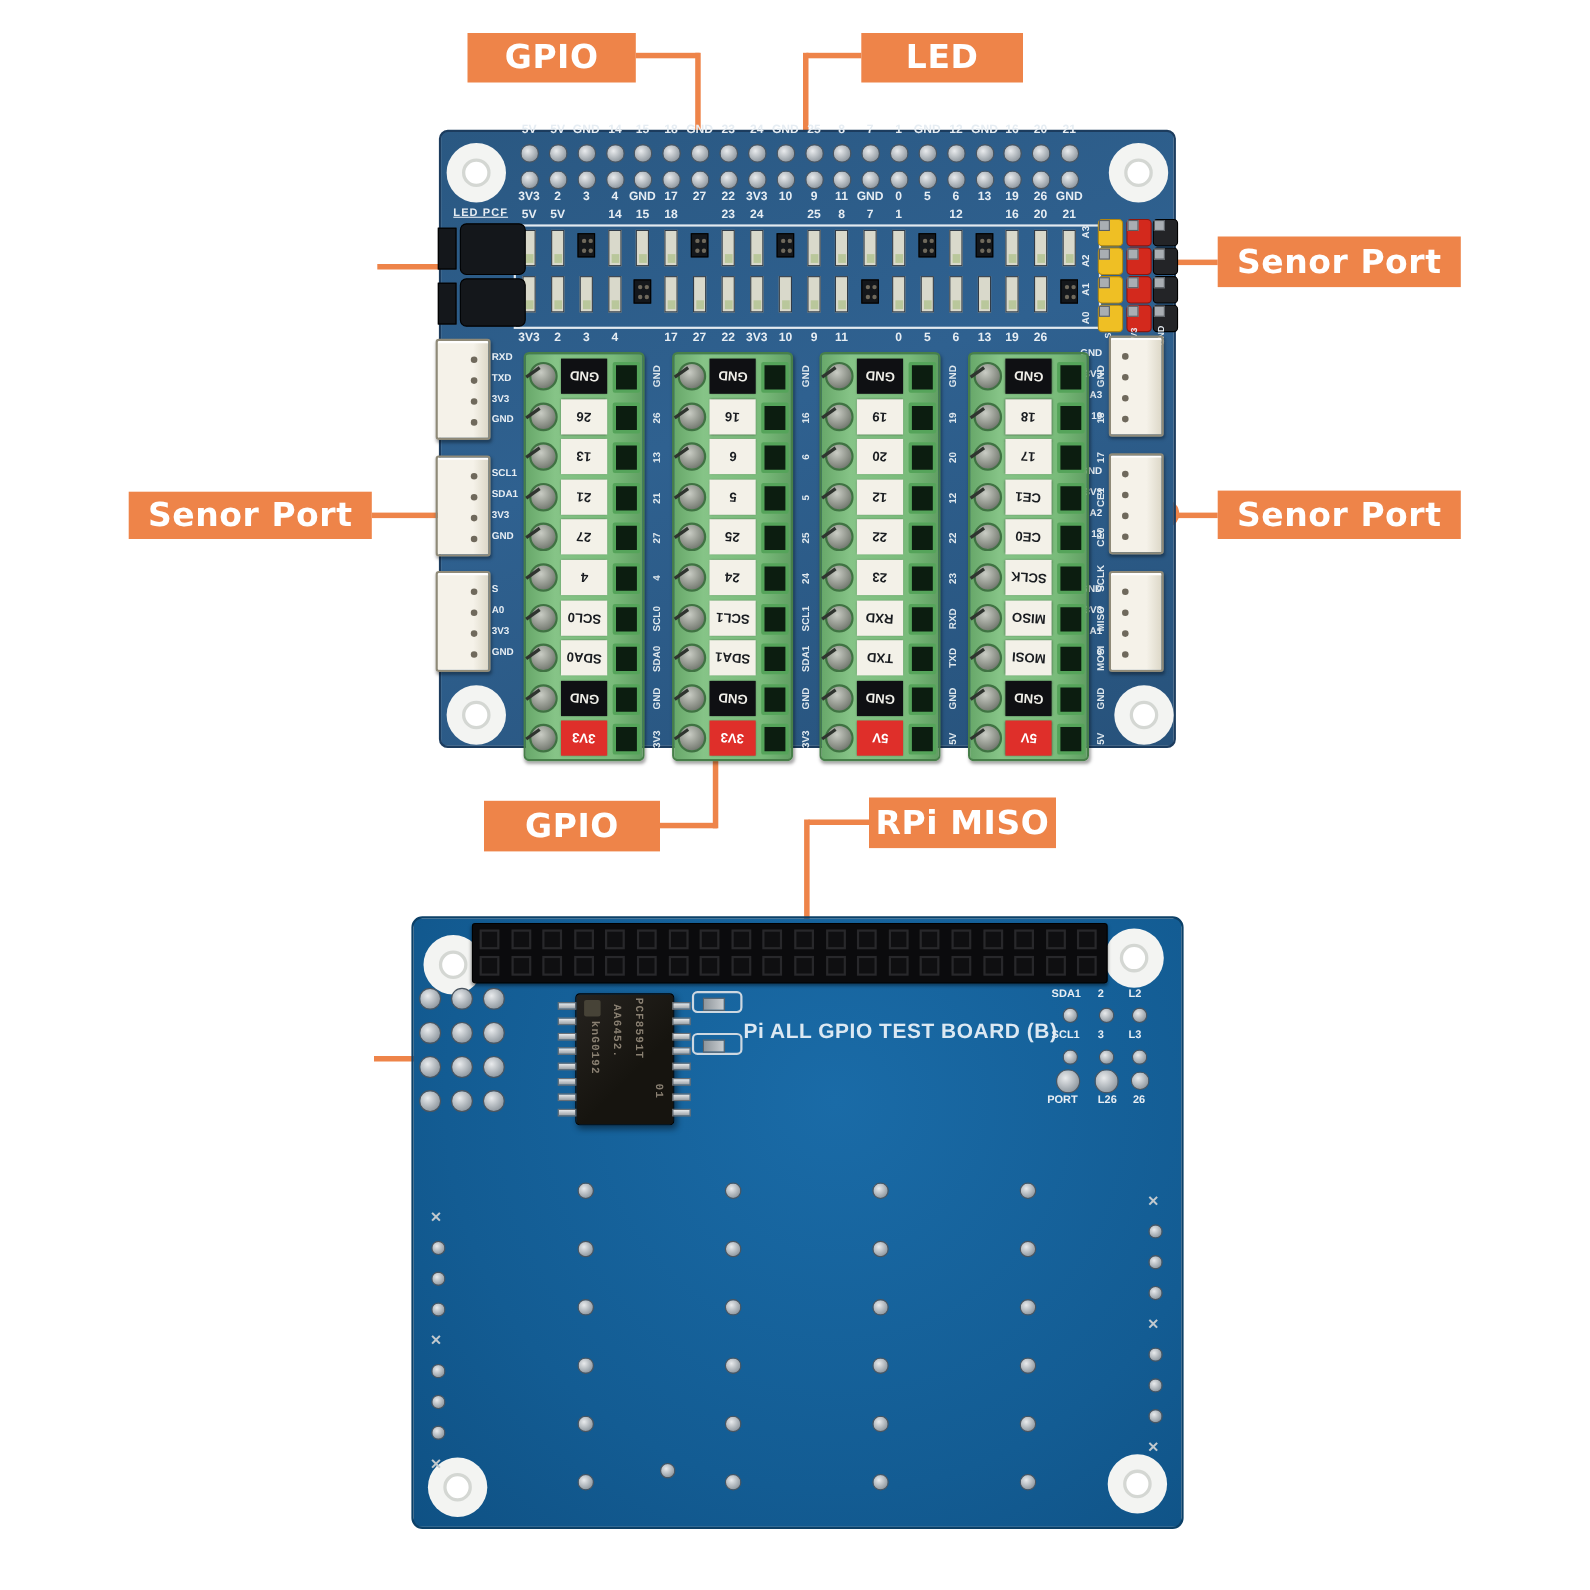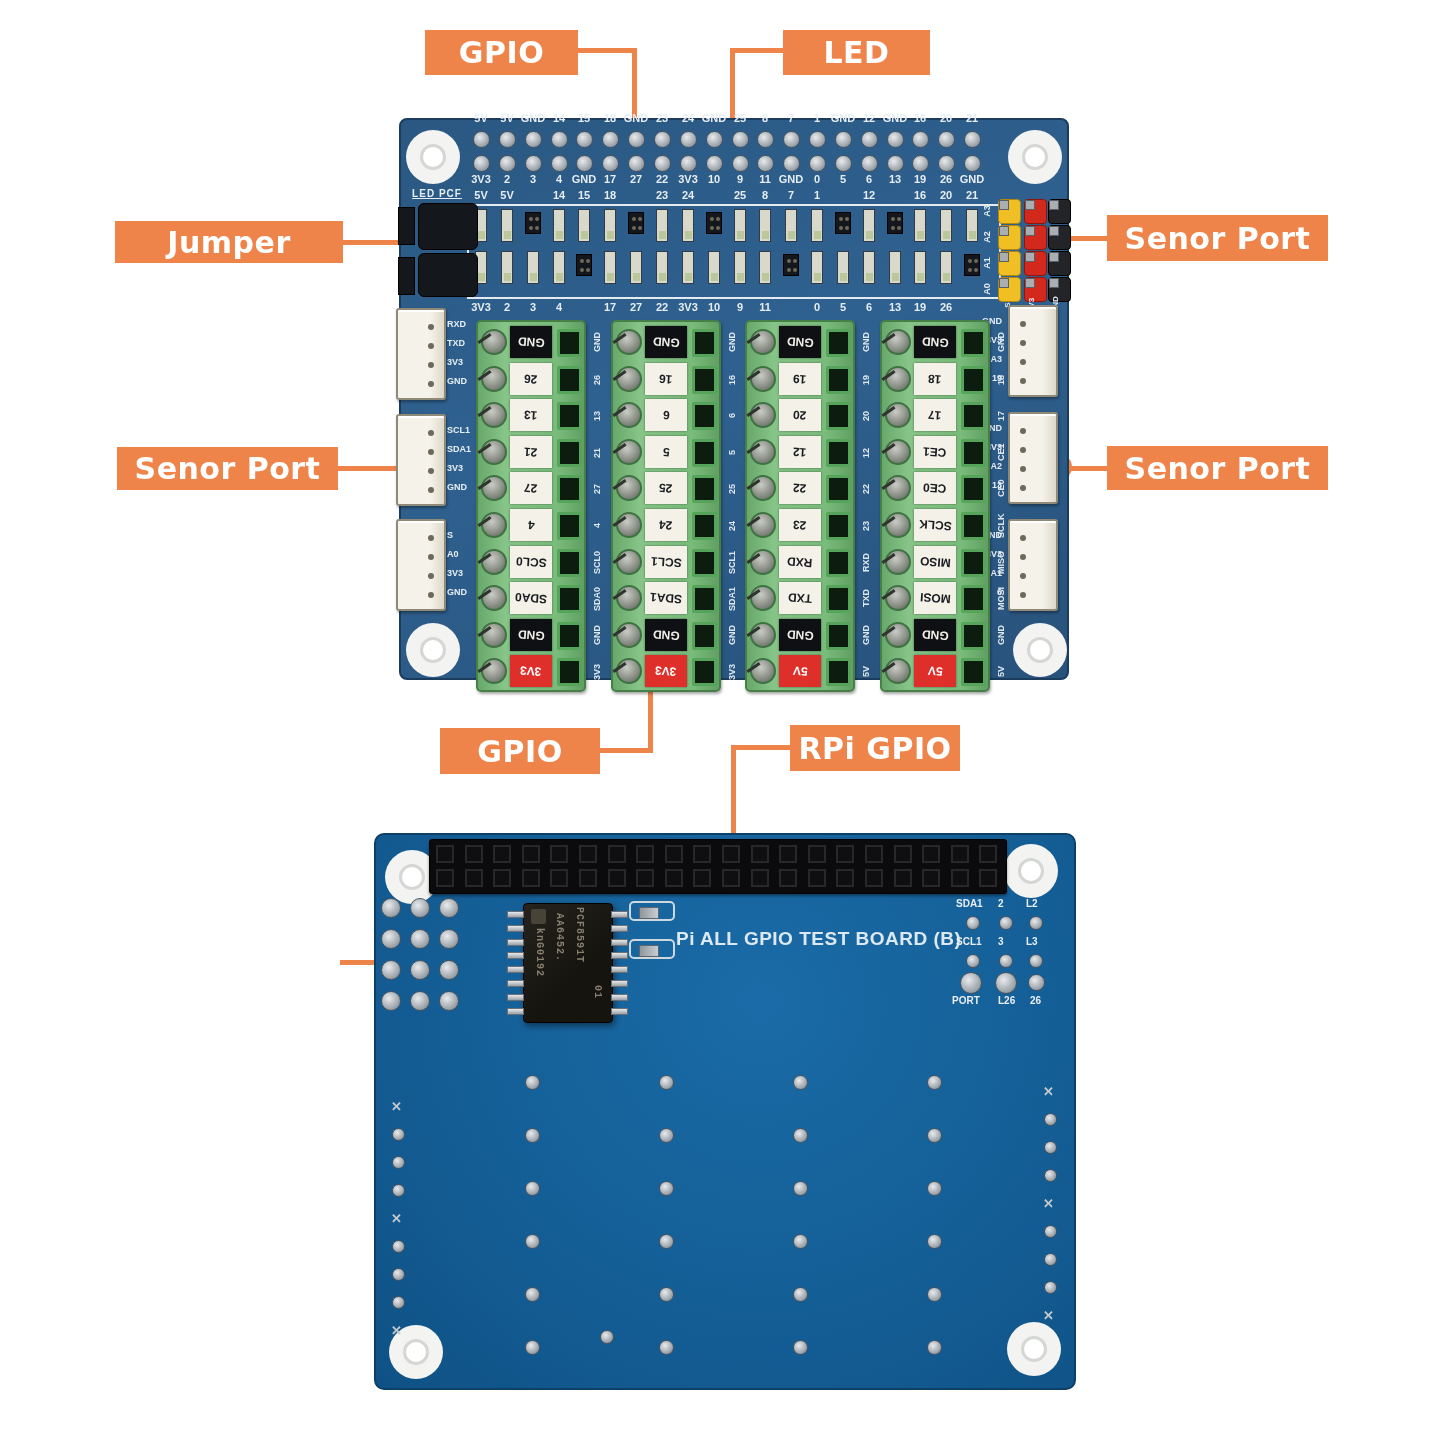--- a/index.html
+++ b/index.html
@@ -50,26 +50,25 @@
   .dt{position:absolute;width:26px;height:26px;border-radius:50%;background:#EE8449;}
   .uline{text-decoration:underline;}
 </style>
 </head>
 <body>
 
 <div id="scene">
 
   <div class="co" style="left:425px;top:30px;width:153px;height:45px;">GPIO</div>
   <div class="co" style="left:783px;top:30px;width:147px;height:45px;">LED</div>
-  <div class="co" style="left:115px;top:221px;width:228px;height:42px;">Jumper</div>
   <div class="co" style="left:1107px;top:215px;width:221px;height:46px;">Senor Port</div>
   <div class="co" style="left:117px;top:447px;width:221px;height:43px;">Senor Port</div>
   <div class="co" style="left:1107px;top:446px;width:221px;height:44px;">Senor Port</div>
   <div class="co" style="left:440px;top:728px;width:160px;height:46px;">GPIO</div>
-  <div class="co" style="left:790px;top:725px;width:170px;height:46px;">RPi GPIO</div>
+  <div class="co" style="left:790px;top:725px;width:170px;height:46px;">RPi MISO</div>
 
   <div class="ln" style="left:578px;top:48px;width:58px;height:5px;"></div>
   <div class="ln" style="left:632px;top:48px;width:5px;height:105px;"></div>
   <div class="dt" style="left:621px;top:140px;"></div>
 
   <div class="ln" style="left:733px;top:48px;width:50px;height:5px;"></div>
   <div class="ln" style="left:730px;top:48px;width:5px;height:216px;"></div>
   <div class="dt" style="left:719px;top:251px;"></div>
 
   <div class="ln" style="left:343px;top:240px;width:94px;height:5px;"></div>

